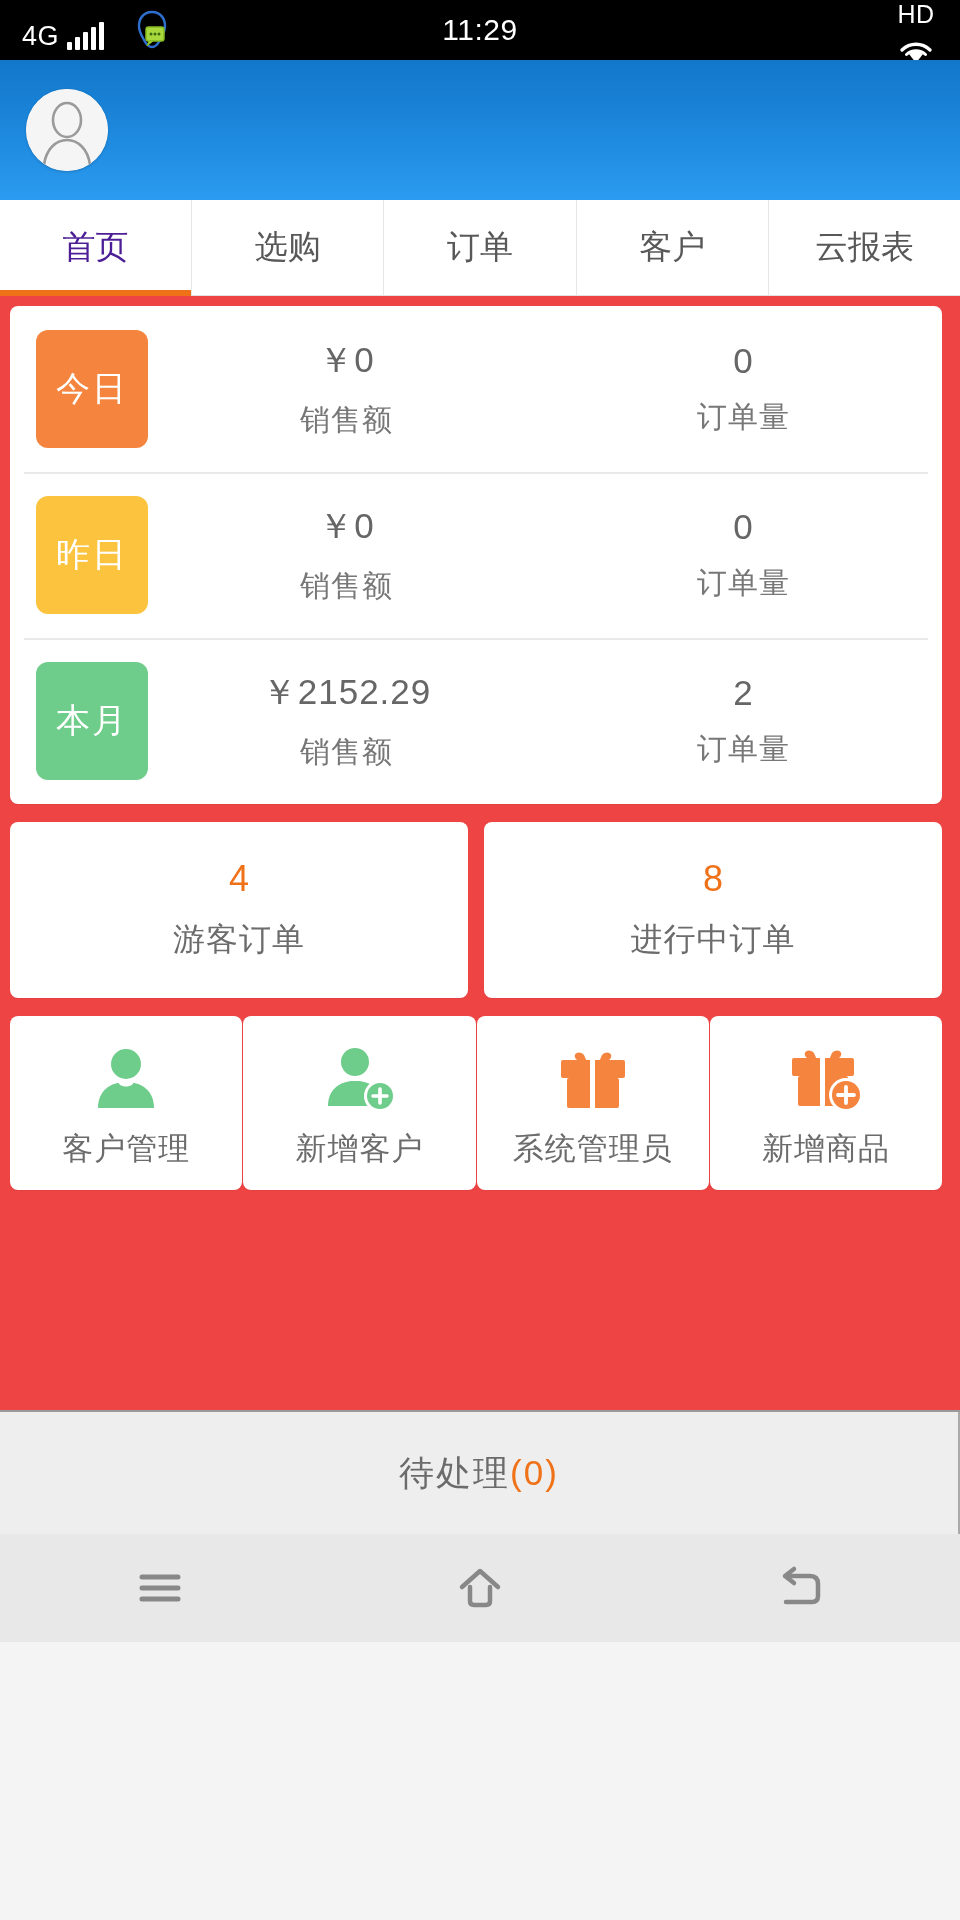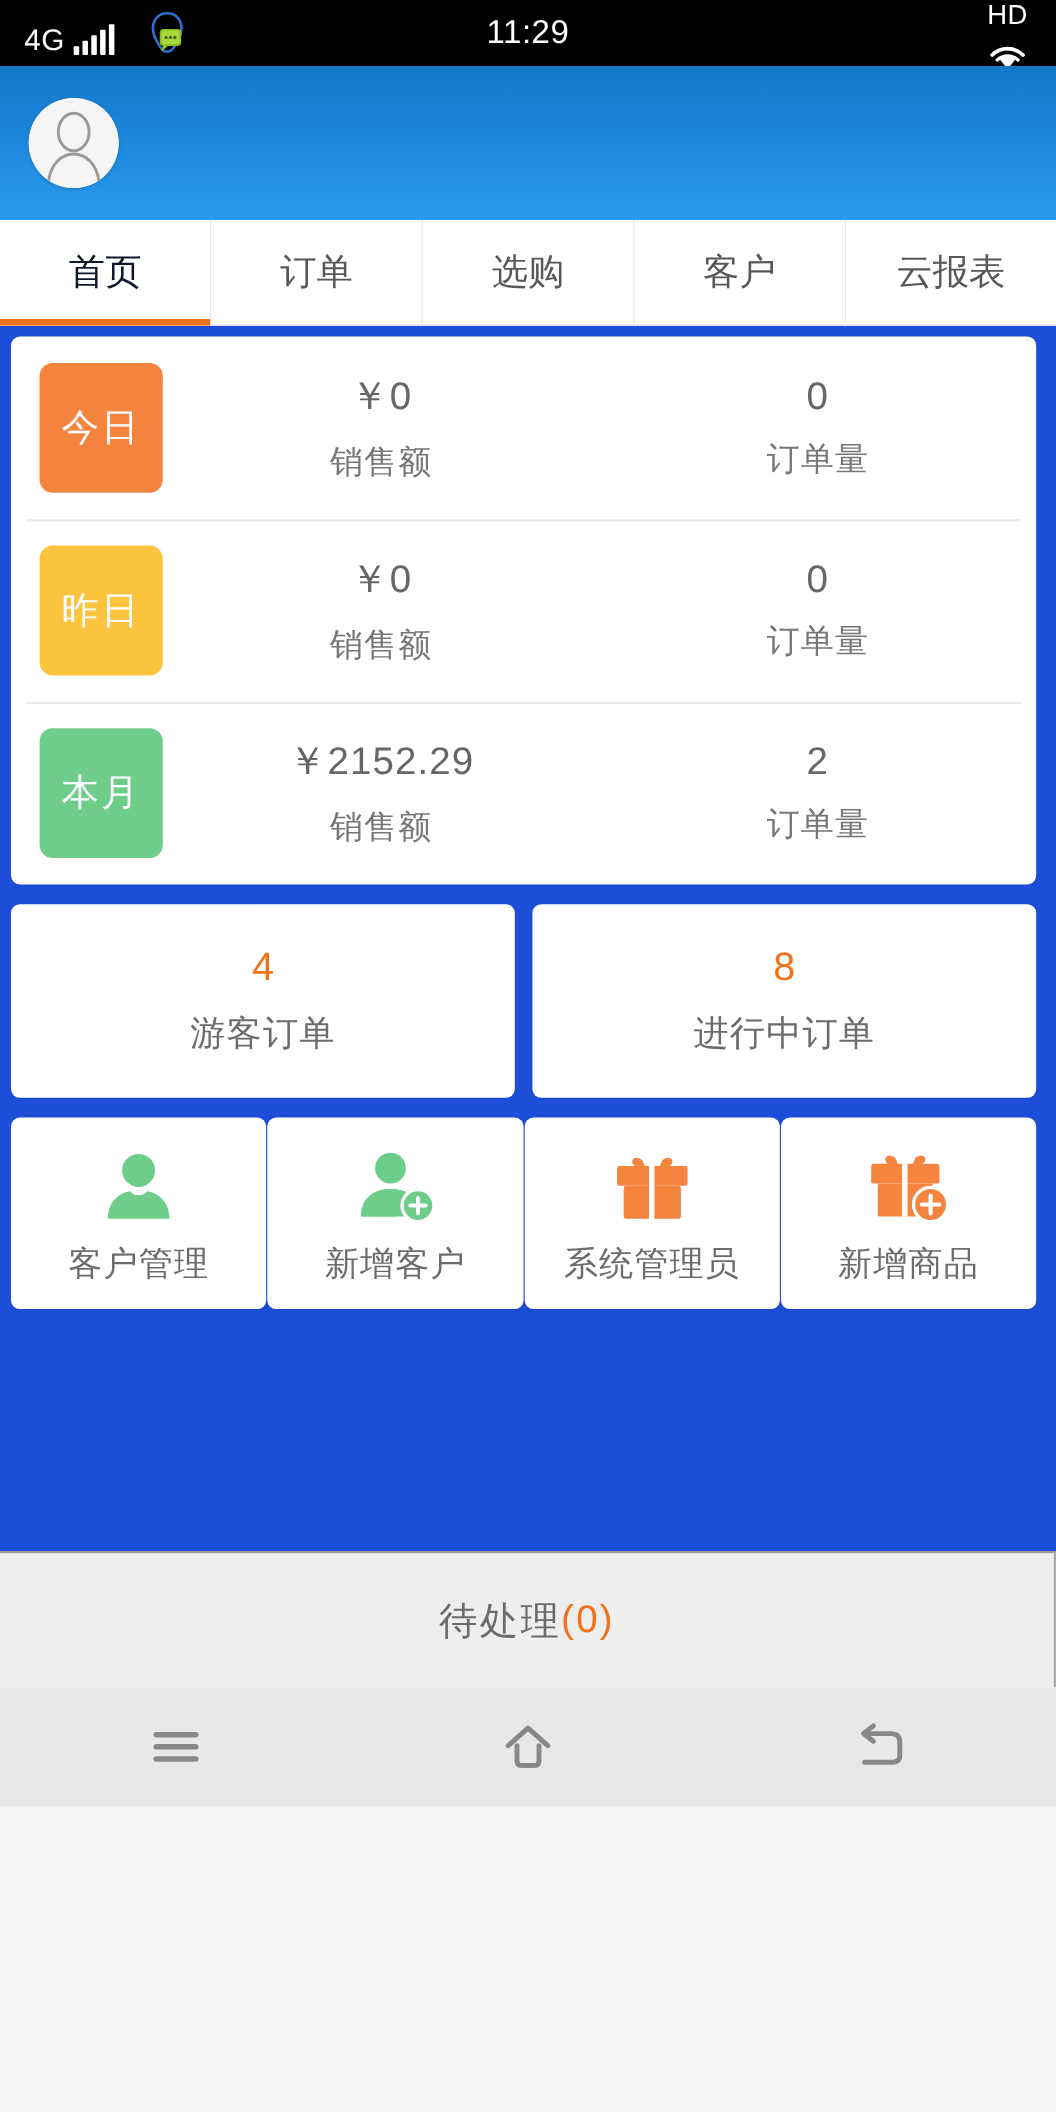--- a/index.html
+++ b/index.html
@@ -63,28 +63,28 @@
   .tabbar {
     flex: 0 0 96px; height: 96px; background: #fff; display: flex;
     border-bottom: 1px solid #e2e2e2; position: relative;
   }
   .tab {
     flex: 1; display: flex; align-items: center; justify-content: center;
     font-size: 33px; color: #585858; position: relative;
     border-right: 1px solid #e6e6e6;
   }
   .tab:last-child { border-right: none; }
-  .tab.active { color: #0f172a; }
+  .tab.active { color: #4c1d95; }
   .tab.active::after {
     content: ""; position: absolute; left: 0; right: 0; bottom: -1px;
     height: 6px; background: #f07218;
   }
 
   
-  .content { flex: 1 1 auto; background: #1d4ed8; padding: 10px 18px 0 10px; overflow: hidden; }
+  .content { flex: 1 1 auto; background: #ef4444; padding: 10px 18px 0 10px; overflow: hidden; }
 
   .card {
     background: #fff; border-radius: 8px;
     box-shadow: 0 1px 2px rgba(0,0,0,.05);
   }
 
   
   .stats { margin-bottom: 18px; }
   .stat-row {
     display: flex; align-items: center; height: 166px; padding: 0 0 0 26px;
@@ -208,24 +208,24 @@
         <path d="M18 76 C20 60 30 51 41 51 C52 51 62 60 64 76" fill="none" stroke="#9a9a9a" stroke-width="2.6"></path>
       </svg>
     </div>
   </div>
 
   <div class="tabbar">
     <div class="tab active">
         <span>首页</span>
       </div>
     <div class="tab">
+        <span>选购</span>
+      </div>
+    <div class="tab">
         <span>订单</span>
-      </div>
-    <div class="tab">
-        <span>选购</span>
       </div>
     <div class="tab">
         <span>客户</span>
       </div>
     <div class="tab">
         <span>云报表</span>
       </div>
   </div>
 
   <div class="content">

